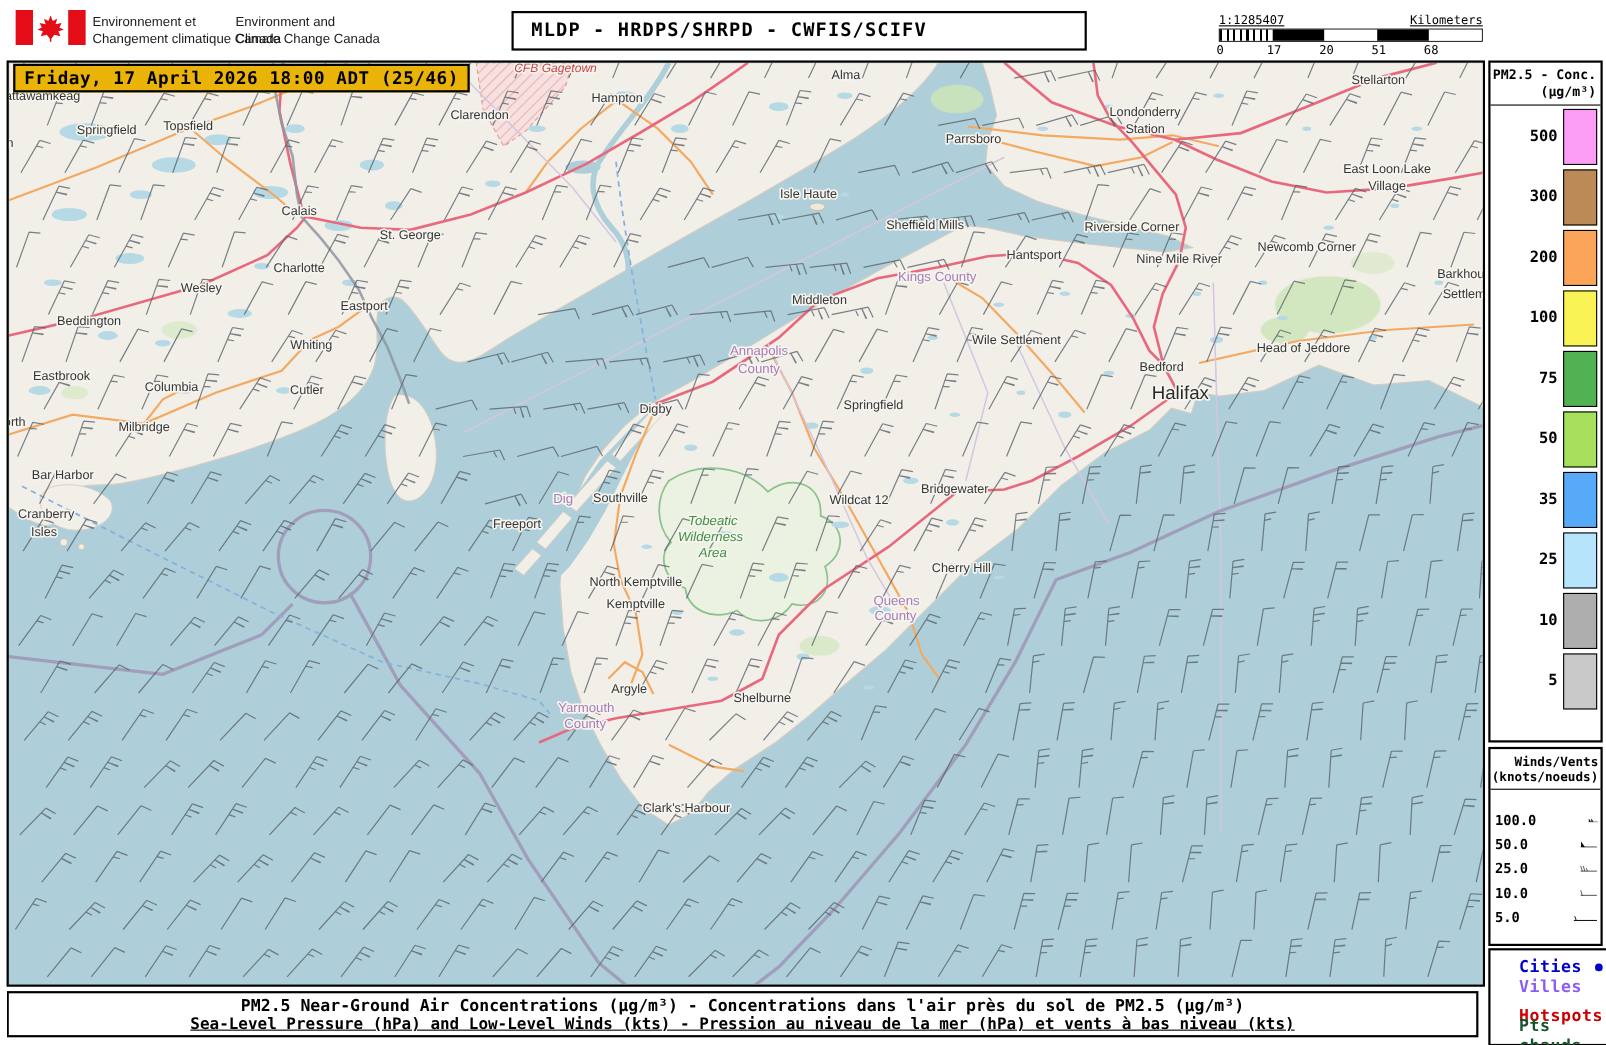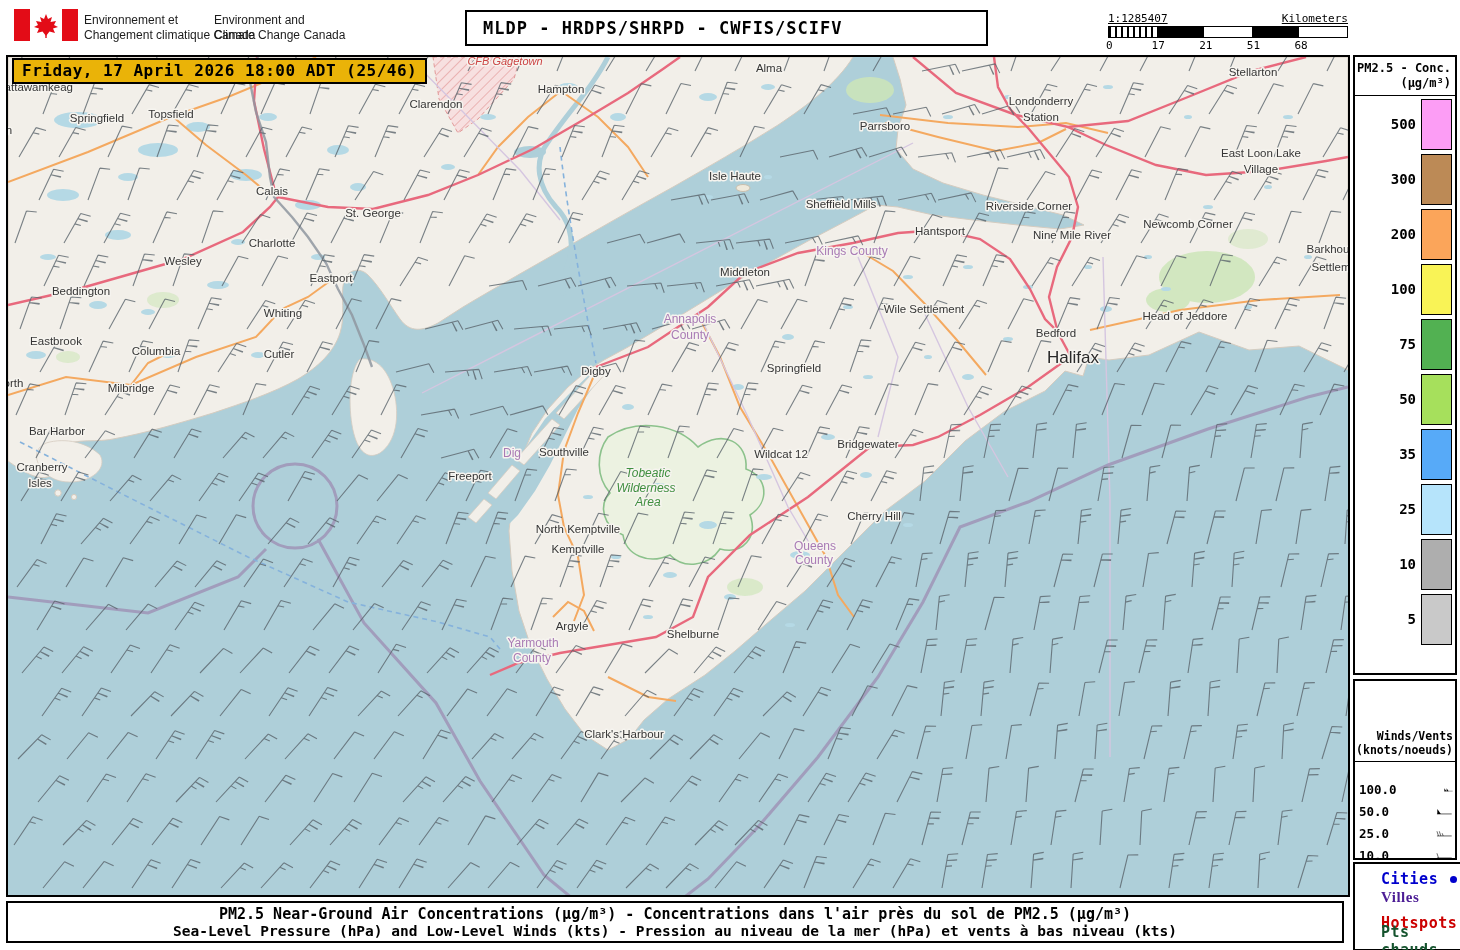--- a/index.html
+++ b/index.html
@@ -45,36 +45,36 @@
   
   .sidebox{position:absolute;left:1353px;width:100px;border:2px solid #000;background:#fff;}
   .pmbox{top:55px;height:616px;}
   .pmhead{font-size:12px;font-weight:bold;text-align:right;padding:4px 4px 0 0;line-height:15px;}
   .pmrule{border-top:1px solid #000;margin:4px 0 2px 0;}
   .pmrow{display:flex;align-items:center;height:55px;}
   .pmlabel{flex:1;text-align:right;font-size:14px;font-weight:bold;padding-right:5px;padding-bottom:3px;}
   .pmswatch{width:29px;height:49px;border:1px solid #000;margin:0 3px 2px 0;}
 
   .windbox{top:679px;height:177px;}
-  .windhead{font-size:11.5px;font-weight:bold;text-align:right;padding:4px 2px 0 0;line-height:14px;margin-top:44px;}
+  .windhead{font-size:11.5px;font-weight:bold;text-align:right;padding:4px 2px 0 0;line-height:14px;}
   .windrow{display:flex;align-items:center;height:21px;margin-top:1px;gap:46px;}
   .windlabel{font-size:12.5px;font-weight:bold;padding-left:4px;flex:1;}
   .windsym{width:46px;height:20px;margin-right:2px;}
 
   .citybox{top:862px;height:79px;padding:6px 4px 0 6px;box-sizing:content-box;}
   .legrow{display:flex;align-items:center;justify-content:space-between;height:18px;}
   .legtext{font-size:15px;font-weight:bold;letter-spacing:.5px;margin-left:20px;}
   .dotmark{width:7px;height:7px;border-radius:50%;margin-right:4px;}
   .sqmark{width:8px;height:8px;margin-right:4px;}
 
   
   .captionbox{position:absolute;left:6px;top:901px;width:1334px;height:38px;border:2px solid #000;
               background:#fff;text-align:center;color:#000;}
   .cap1{font-size:15px;font-weight:bold;margin-top:2px;}
-  .cap2{font-size:14.5px;font-weight:bold;}
+  .cap2{font-size:14.5px;font-weight:bold;text-decoration:underline;}
 </style>
 </head>
 <body>
 
 <div class="stage">
 
   <svg class="flag" viewBox="0 0 64 32">
     <rect x="0" y="0" width="64" height="32" fill="#ffffff"></rect>
     <rect x="0" y="0" width="16" height="32" fill="#e30c17"></rect>
     <rect x="48" y="0" width="16" height="32" fill="#e30c17"></rect>
@@ -98,21 +98,21 @@
     <div class="scalebar">
       <div class="seg hatch"></div>
       <div class="seg black"></div>
       <div class="seg white"></div>
       <div class="seg black"></div>
       <div class="seg white"></div>
     </div>
     <div class="scaleticks" id="scaleticks">
         <span style="left: 0px;">0</span>
         <span style="left: 47.6px;">17</span>
-        <span style="left: 95.2px;">21</span>
+        <span style="left: 95.2px;">20</span>
         <span style="left: 142.8px;">51</span>
         <span style="left: 190.4px;">68</span>
       </div>
   </div>
 
   <div class="datebox mono">Friday, 17 April 2026 18:00 ADT (25/46)</div>
 
   <div class="map">
     <svg id="mapsvg" width="1340" height="838" viewBox="0 0 1340 838">
       <defs>
@@ -1054,21 +1054,21 @@
         </div>
       </div>
   </div>
 
   <div class="sidebox citybox mono">
     <div class="legrow">
       <span class="legtext" id="cities-en" style="color: rgb(0, 0, 205);">Cities</span>
       <span class="dotmark" id="citydot" style="background: rgb(0, 0, 205);"></span>
     </div>
     <div class="legrow">
-      <span class="legtext" id="cities-fr" style="color: #4c1d95; font-family: Liberation Serif, serif;">Villes</span>
+      <span class="legtext" id="cities-fr" style="color: #8b5cf6;">Villes</span>
     </div>
     <div style="height:8px"></div>
     <div class="legrow">
       <span class="legtext" id="hot-en" style="color: rgb(204, 0, 0);">Hotspots</span>
       <span class="sqmark" id="hotsq" style="background: rgb(204, 0, 0);"></span>
     </div>
     <div class="legrow">
       <span class="legtext" id="hot-fr" style="color: #14532d;">Pts chauds</span>
     </div>
   </div>

